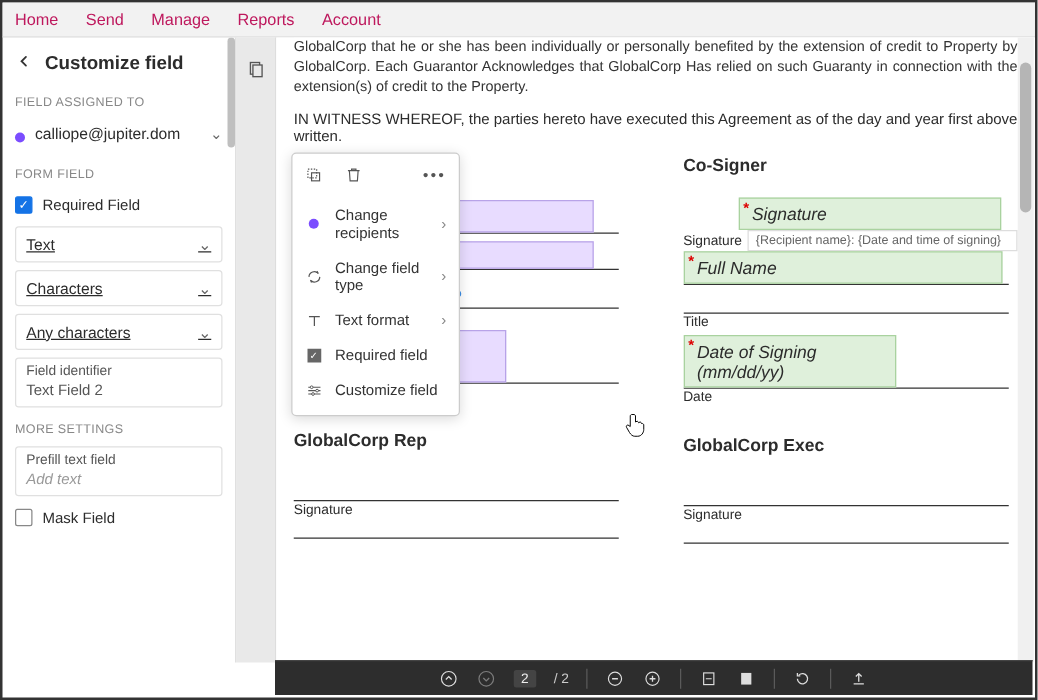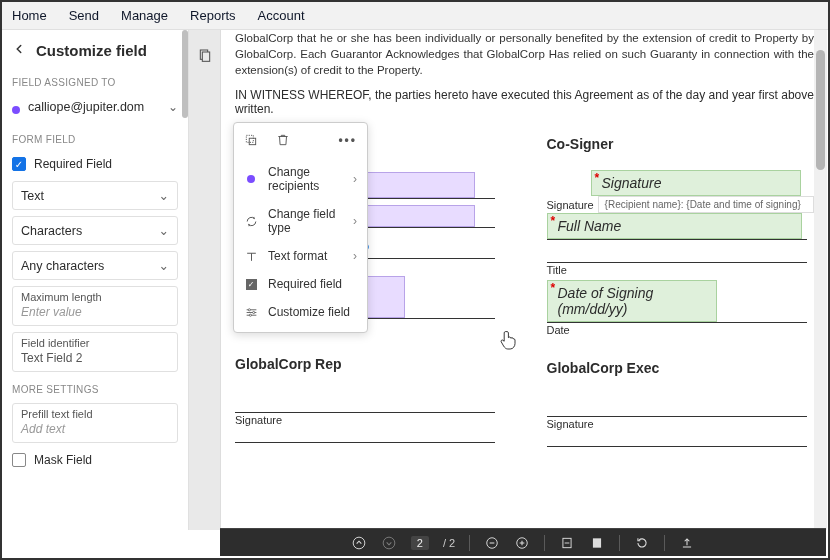--- a/index.html
+++ b/index.html
@@ -1,42 +1,42 @@
 <!DOCTYPE html>
 <html><head>
 <meta charset="utf-8">
 <style>
 * { box-sizing: border-box; margin: 0; padding: 0; }
 body { font-family: -apple-system, BlinkMacSystemFont, "Segoe UI", Arial, sans-serif; font-size: 12px; color: #2c2c2c; background: #fff; width: 830px; height: 560px; overflow: hidden; position: relative; border: 2px solid #333; }
-.topnav { height: 28px; background: #f2f2f2; display: flex; align-items: center; padding: 0 10px; gap: 22px; color: #0f172a; font-size: 13px; border-bottom: 1px solid #e0e0e0; }
+.topnav { height: 28px; background: #f2f2f2; display: flex; align-items: center; padding: 0 10px; gap: 22px; color: #be185d; font-size: 13px; border-bottom: 1px solid #e0e0e0; }
 .topnav span { cursor: pointer; }
 .main { display: flex; height: calc(100% - 28px - 28px); }
 .sidebar { width: 187px; border-right: 1px solid #e0e0e0; padding: 12px 10px 0 10px; overflow-y: auto; position: relative; }
 .sb-scroll { position: absolute; right: 0; top: 0; width: 6px; height: 88px; background: #bfbfbf; border-radius: 3px; }
 .sb-title-row { display: flex; align-items: center; gap: 10px; margin-bottom: 18px; }
 .sb-title-row svg { width: 14px; height: 14px; }
 .sb-title { font-size: 15px; font-weight: 600; }
 .sb-section-label { font-size: 10px; color: #888; letter-spacing: 0.3px; margin: 6px 0 8px 0; text-transform: uppercase; }
 .assignee-row { display: flex; align-items: flex-end; gap: 8px; padding: 4px 0 14px 0; }
 .dot { width: 8px; height: 8px; border-radius: 50%; background: #7b4dff; flex: none; }
 .assignee-row .name { flex: 1; font-size: 12.5px; }
 .chev-down { color: #666; }
 .check-row { display: flex; align-items: center; gap: 8px; padding: 4px 0; margin-bottom: 6px; }
 .check { width: 14px; height: 14px; border: 1px solid #1473e6; background: #1473e6; display: inline-flex; align-items: center; justify-content: center; color: #fff; font-size: 10px; border-radius: 2px; }
 .check.empty { width: 14px; height: 14px; border: 1px solid #888; background: #fff; border-radius: 2px; }
-.select-row { display: flex; align-items: center; justify-content: space-between; border: 1px solid #e0e0e0; border-radius: 3px; padding: 6px 8px; margin: 6px 0; font-size: 12.5px; background: #fff; }
+.select-row { display: flex; align-items: center; justify-content: space-between; border: 1px solid #e0e0e0; border-radius: 3px; padding: 6px 8px; margin: 6px 0; font-size: 12.5px; background: #fff; text-decoration: underline; }
 .input-block { border: 1px solid #e0e0e0; border-radius: 3px; padding: 4px 8px 6px 8px; margin: 6px 0; background: #fff; }
 .input-block .lbl { font-size: 11px; color: #555; }
 .input-block .val { font-size: 12px; color: #555; margin-top: 2px; }
 .input-block .val.placeholder { font-style: italic; color: #999; }
 .midstrip { width: 32px; background: #e9e9e9; border-right: 1px solid #ddd; display: flex; flex-direction: column; align-items: center; padding-top: 18px; }
 .docpane { flex: 1; background: #fff; position: relative; overflow: hidden; }
 .docpage { position: absolute; left: 14px; top: 0; right: 14px; bottom: 0; background: #fff; }
 .doc-text { font-size: 11.5px; color: #333; text-align: justify; margin-bottom: 10px; line-height: 1.4; }
-.witness { font-size: 12px; margin: 8px 0 20px 0; }
+.witness { font-size: 12px; margin: 8px 0 8px 0; }
 .sig-cols { display: flex; gap: 44px; }
 .sig-col { flex: 1; }
 .sig-head { font-size: 14px; font-weight: 700; margin-bottom: 18px; }
 .field-box { position: relative; border: 1px solid; padding: 4px 10px; font-style: italic; font-size: 14px; }
 .field-box .ast { position: absolute; left: 3px; top: 0; color: #d00; font-style: normal; font-weight: bold; font-size: 12px; }
 .field-purple { background: #e8dcff; border-color: #b8a3e8; }
 .field-green { background: #dff0db; border-color: #a9d29f; }
 .sub-label { font-size: 11px; margin-top: 1px; }
 .line-under { border-bottom: 1px solid #333; height: 1px; margin-top: 0; }
 .placeholder-tag { font-size: 10px; color: #666; padding: 2px 6px; border: 1px solid #ddd; display: inline-block; }
@@ -97,24 +97,20 @@
     </div>
     <div class="select-row">
       <span>Characters</span>
       <span class="chev-down">⌄</span>
     </div>
     <div class="select-row">
       <span>Any characters</span>
       <span class="chev-down">⌄</span>
     </div>
     <div class="input-block">
-      <div class="lbl">Maximum length</div>
-      <div class="val placeholder">Enter value</div>
-    </div>
-    <div class="input-block">
       <div class="lbl">Field identifier</div>
       <div class="val">Text Field 2</div>
     </div>
     <div class="sb-section-label" style="margin-top:12px">MORE SETTINGS</div>
     <div class="input-block">
       <div class="lbl">Prefill text field</div>
       <div class="val placeholder">Add text</div>
     </div>
     <div class="check-row" style="margin-top:6px">
       <span class="check empty"></span>

